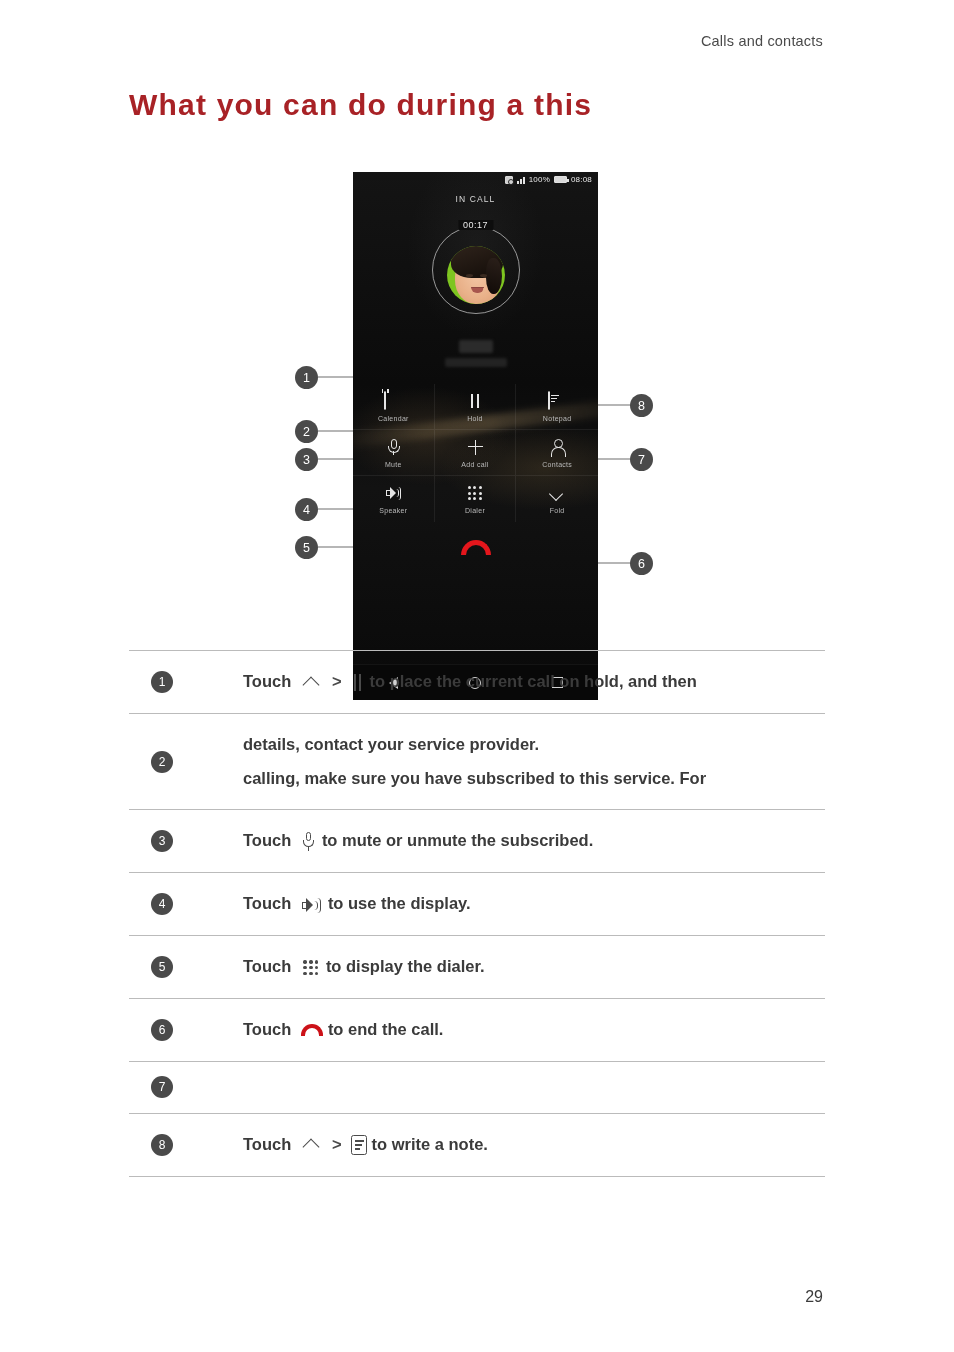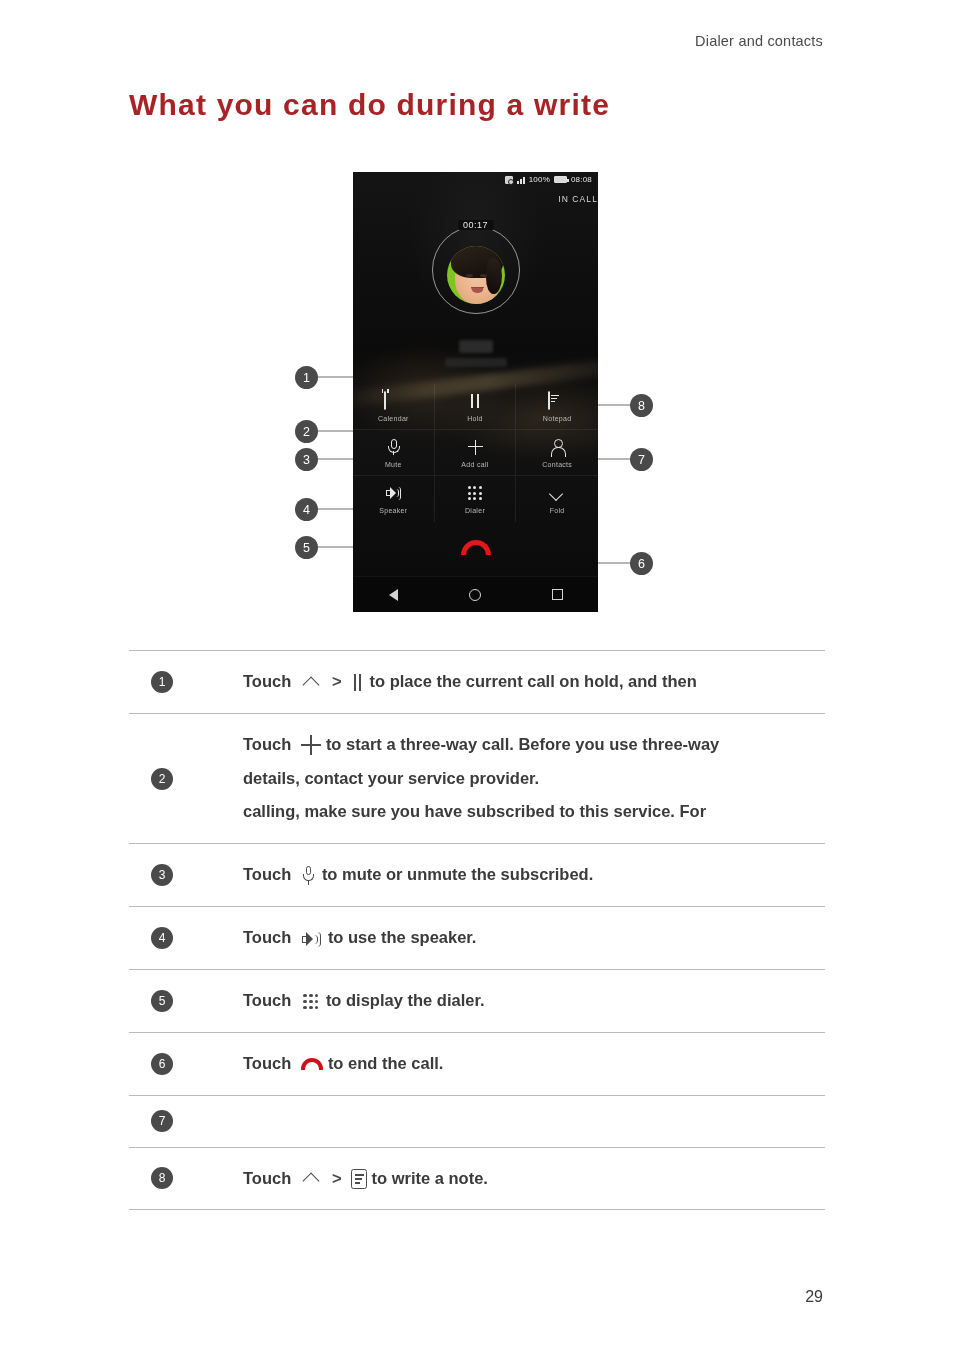--- a/index.html
+++ b/index.html
@@ -32,21 +32,21 @@
 
   
   #figure {
     position: absolute;
     left: 0; top: 160px;
     width: 954px; height: 470px;
   }
   #phone {
     position: absolute;
     left: 353px; top: 12px;
-    width: 245px; height: 440px;
+    width: 245px; height: 528px;
     background: #0d0d0d;
     overflow: hidden;
   }
   
   #phone .wall {
     position:absolute; inset:0;
     background:
       radial-gradient(ellipse 120px 70px at 30% 50%, rgba(120,95,60,.25), rgba(0,0,0,0) 70%),
       radial-gradient(ellipse 150px 60px at 78% 56%, rgba(150,120,70,.20), rgba(0,0,0,0) 70%),
       radial-gradient(ellipse 90px 120px at 50% 14%, rgba(70,70,70,.18), rgba(0,0,0,0) 75%),
@@ -82,21 +82,21 @@
   .sb-batt {
     width:13px; height:7px; border:1px solid #e0e0e0; border-radius:1px;
     position:relative; background:#d9d9d9;
   }
   .sb-batt::after{
     content:""; position:absolute; right:-3px; top:2px; width:2px; height:3px; background:#e0e0e0;
   }
 
   .incall-label {
     position:absolute; top:22px; left:0; width:100%;
-    text-align:right; color:#d9d9d9; font-size:8.5px; letter-spacing:1.1px;
+    text-align:center; color:#d9d9d9; font-size:8.5px; letter-spacing:1.1px;
   }
   .call-ring {
     position:absolute; left:50%; top:54px; transform:translateX(-50%);
     width:88px; height:88px; border-radius:50%;
     border:1px solid rgba(225,225,225,.65);
   }
   .call-timer {
     position:absolute; left:50%; top:48px; transform:translateX(-50%);
     background:#0d0d0d; padding:0 5px;
     color:#e9e9e9; font-size:9px; letter-spacing:.5px;
@@ -272,22 +272,22 @@
   .gt { margin:0 4px; color:#4b4b4b; }
 
   #page-number {
     position:absolute; right:131px; bottom:46px;
     font-size:16px; color:#3b3b3b;
   }
 </style>
 </head>
 <body>
 
-<div id="running-head">Dialer and contacts</div>
-<h1 id="page-title">What you can do during a write</h1>
+<div id="running-head">Calls and contacts</div>
+<h1 id="page-title">What you can do during a this</h1>
 
 <div id="figure">
 
   <svg class="callout-svg">
     <g stroke="#ffffff" stroke-width="2.6" fill="none">
       <path d="M318,217 L477,217 L477,237"></path>
       <path d="M318,271 L477,271 L477,290"></path>
       <path d="M318,299 L393,299"></path>
       <path d="M318,349 L391,349"></path>
       <path d="M318,387 L477,387 L477,369"></path>
@@ -426,39 +426,38 @@
       </div>
       <div class="tbody">
         <p><span>Touch</span> <span class="ii ii-caret"></span><span class="gt">&gt;</span><span class="ii ii-pause"><i></i><i></i></span><span>to place the current call on hold, and then</span></p>
       </div>
     </div>
     <div class="trow">
       <div class="tnum">
         <div class="tbub">2</div>
       </div>
       <div class="tbody">
-        <p><span>Touch</span> <span class="ii ii-plus"></span><span>to start a three-way call. Before you use three-way</span></p>
         <p><span>details, contact your service provider.</span></p>
         <p><span>calling, make sure you have subscribed to this service. For</span></p>
       </div>
     </div>
     <div class="trow">
       <div class="tnum">
         <div class="tbub">3</div>
       </div>
       <div class="tbody">
         <p><span>Touch</span> <span class="ii ii-mic"><span class="cap"></span><span class="arc"></span><span class="st"></span></span><span>to mute or unmute the subscribed.</span></p>
       </div>
     </div>
     <div class="trow">
       <div class="tnum">
         <div class="tbub">4</div>
       </div>
       <div class="tbody">
-        <p><span>Touch</span> <span class="ii ii-spk"><span class="box"></span><span class="cone"></span><span class="w1"></span><span class="w2"></span></span><span>to use the speaker.</span></p>
+        <p><span>Touch</span> <span class="ii ii-spk"><span class="box"></span><span class="cone"></span><span class="w1"></span><span class="w2"></span></span><span>to use the display.</span></p>
       </div>
     </div>
     <div class="trow">
       <div class="tnum">
         <div class="tbub">5</div>
       </div>
       <div class="tbody">
         <p><span>Touch</span> <span class="ii ii-dial">
             <i></i>
             <i></i>

